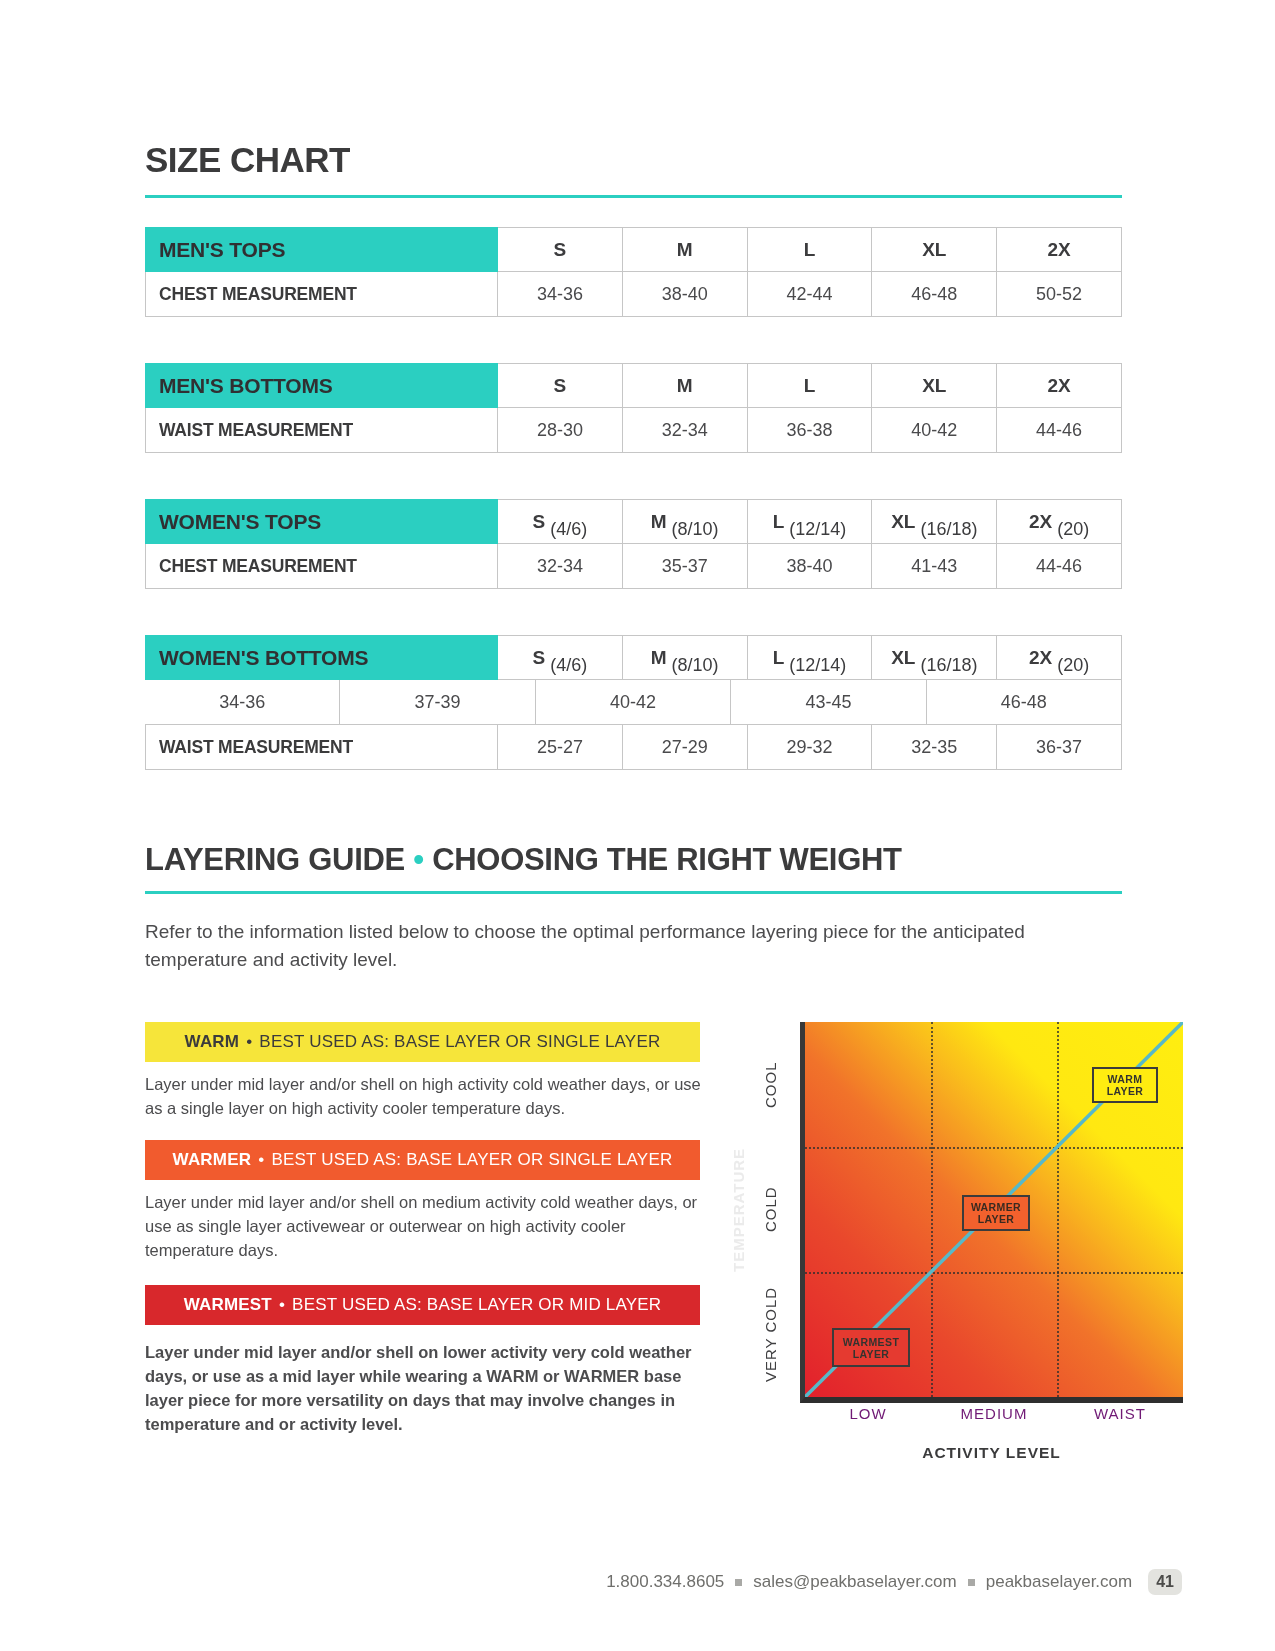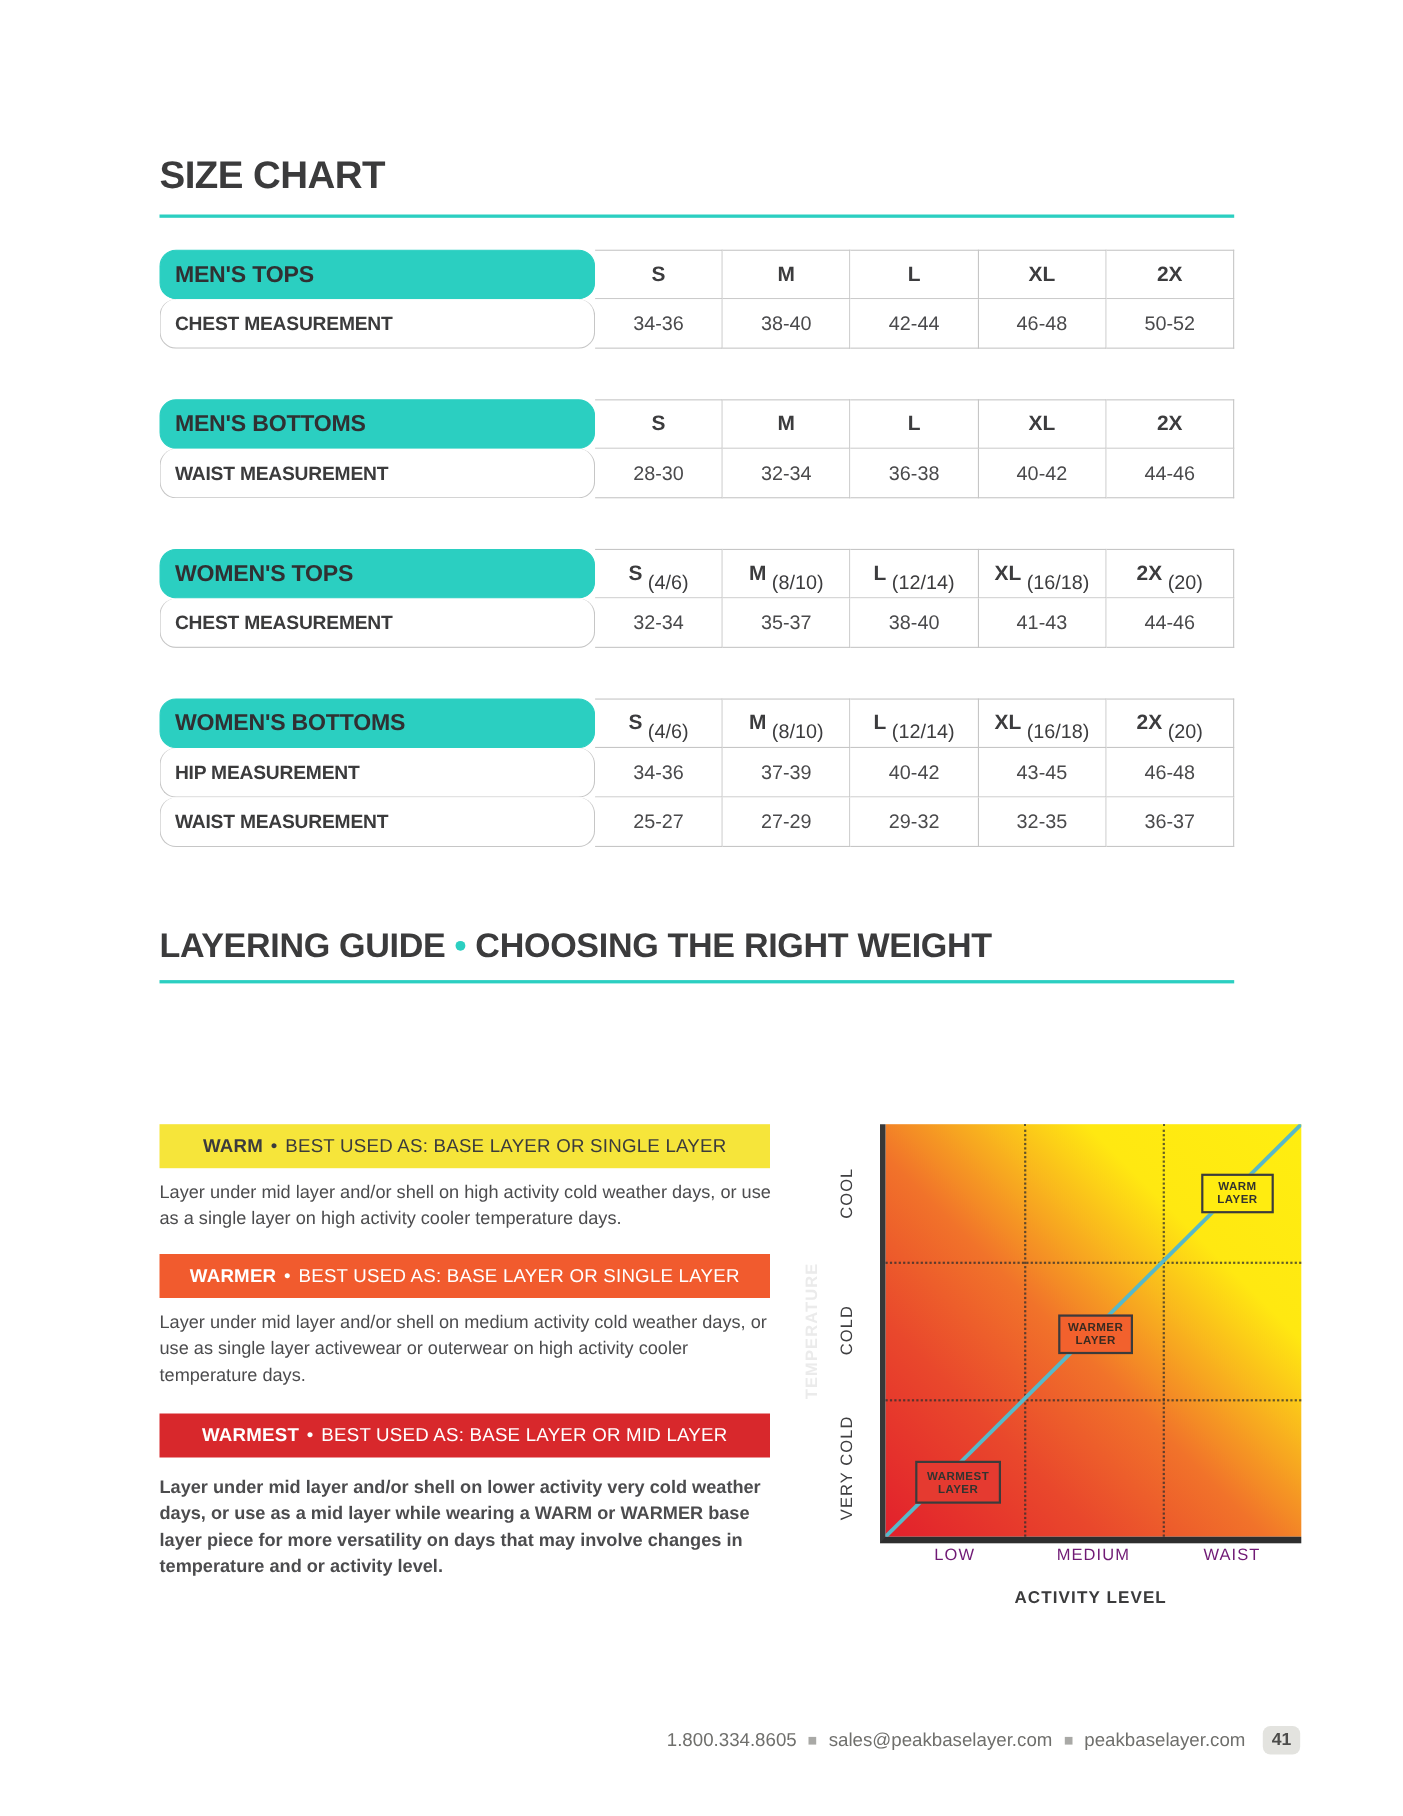--- a/index.html
+++ b/index.html
@@ -10,21 +10,21 @@
   .h1{font-size:35px;font-weight:bold;letter-spacing:-0.5px;color:#3b3b3c;}
   .rule{height:3px;background:#2bcfc1;}
   .dot{color:#2bcfc1;}
   
   .stable{position:absolute;left:145px;width:977px;}
   .trow{display:flex;height:45px;}
   .cell{box-sizing:border-box;border:1px solid #c6c6c6;border-left:none;height:45px;
         display:flex;align-items:center;justify-content:center;background:#fff;}
   .cell.first{border-left:1px solid #c6c6c6;}
   .trow + .trow .cell{border-top:none;}
-  .lblcell{width:396px;justify-content:flex-start;padding-left:13px;border-radius:15px;}
+  .lblcell{width:353px;justify-content:flex-start;padding-left:13px;}
   .szcell{flex:1;}
   .thead .lblcell{background:#2bcfc1;border-color:#2bcfc1;font-weight:bold;font-size:21px;letter-spacing:-0.2px;color:#303032;}
   .thead .szcell{font-size:19px;color:#3c3c3e;}
   .szb{font-weight:bold;}
   .szd{font-weight:normal;margin-left:5px;font-size:18px;margin-top:16px;}
   .drow .lblcell{font-weight:bold;font-size:17.5px;color:#3b3b3c;letter-spacing:-0.2px;}
   .drow .szcell{font-size:18px;color:#4a4a4c;}
   
   .h2{font-size:31px;font-weight:bold;letter-spacing:-0.3px;color:#3b3b3c;white-space:nowrap;}
   .intro{font-size:19px;line-height:28px;color:#4c4c4e;}
@@ -168,21 +168,20 @@
           <div class="cell szcell">
             <span class="szb">XL</span>
             <span class="szd">(16/18)</span>
           </div>
           <div class="cell szcell">
             <span class="szb">2X</span>
             <span class="szd">(20)</span>
           </div>
         </div>
         <div class="trow drow">
-          <div class="cell lblcell first">HIP MEASUREMENT</div>
           <div class="cell szcell">34-36</div>
           <div class="cell szcell">37-39</div>
           <div class="cell szcell">40-42</div>
           <div class="cell szcell">43-45</div>
           <div class="cell szcell">46-48</div>
         </div>
         <div class="trow drow">
           <div class="cell lblcell first">WAIST MEASUREMENT</div>
           <div class="cell szcell">25-27</div>
           <div class="cell szcell">27-29</div>
@@ -193,20 +192,21 @@
       </div>
     </div>
 
   <div class="abs h2" style="left:145px;top:842px;">
     <span>LAYERING GUIDE</span>
     <span class="dot">•</span>
     <span>CHOOSING THE RIGHT WEIGHT</span>
   </div>
   <div class="abs rule" style="left:145px;top:891px;width:977px;"></div>
 
+  <div class="abs intro" style="left:145px;top:918px;width:940px;">Refer to the information listed below to choose the optimal performance layering piece for the anticipated temperature and activity level.</div>
 
   <div id="layers">
       <div class="banner" style="top: 1022px; background: rgb(246, 229, 58); color: rgb(59, 59, 60);">
         <span class="bname">WARM</span>
         <span class="bdot">•</span>
         <span>BEST USED AS: BASE LAYER OR SINGLE LAYER</span>
       </div>
       <div class="lpara" style="top: 1072px;">Layer under mid layer and/or shell on high activity cold weather days, or use as a single layer on high activity cooler temperature days.</div>
       <div class="banner" style="top: 1140px; background: rgb(241, 91, 46); color: rgb(255, 255, 255);">
         <span class="bname">WARMER</span>

